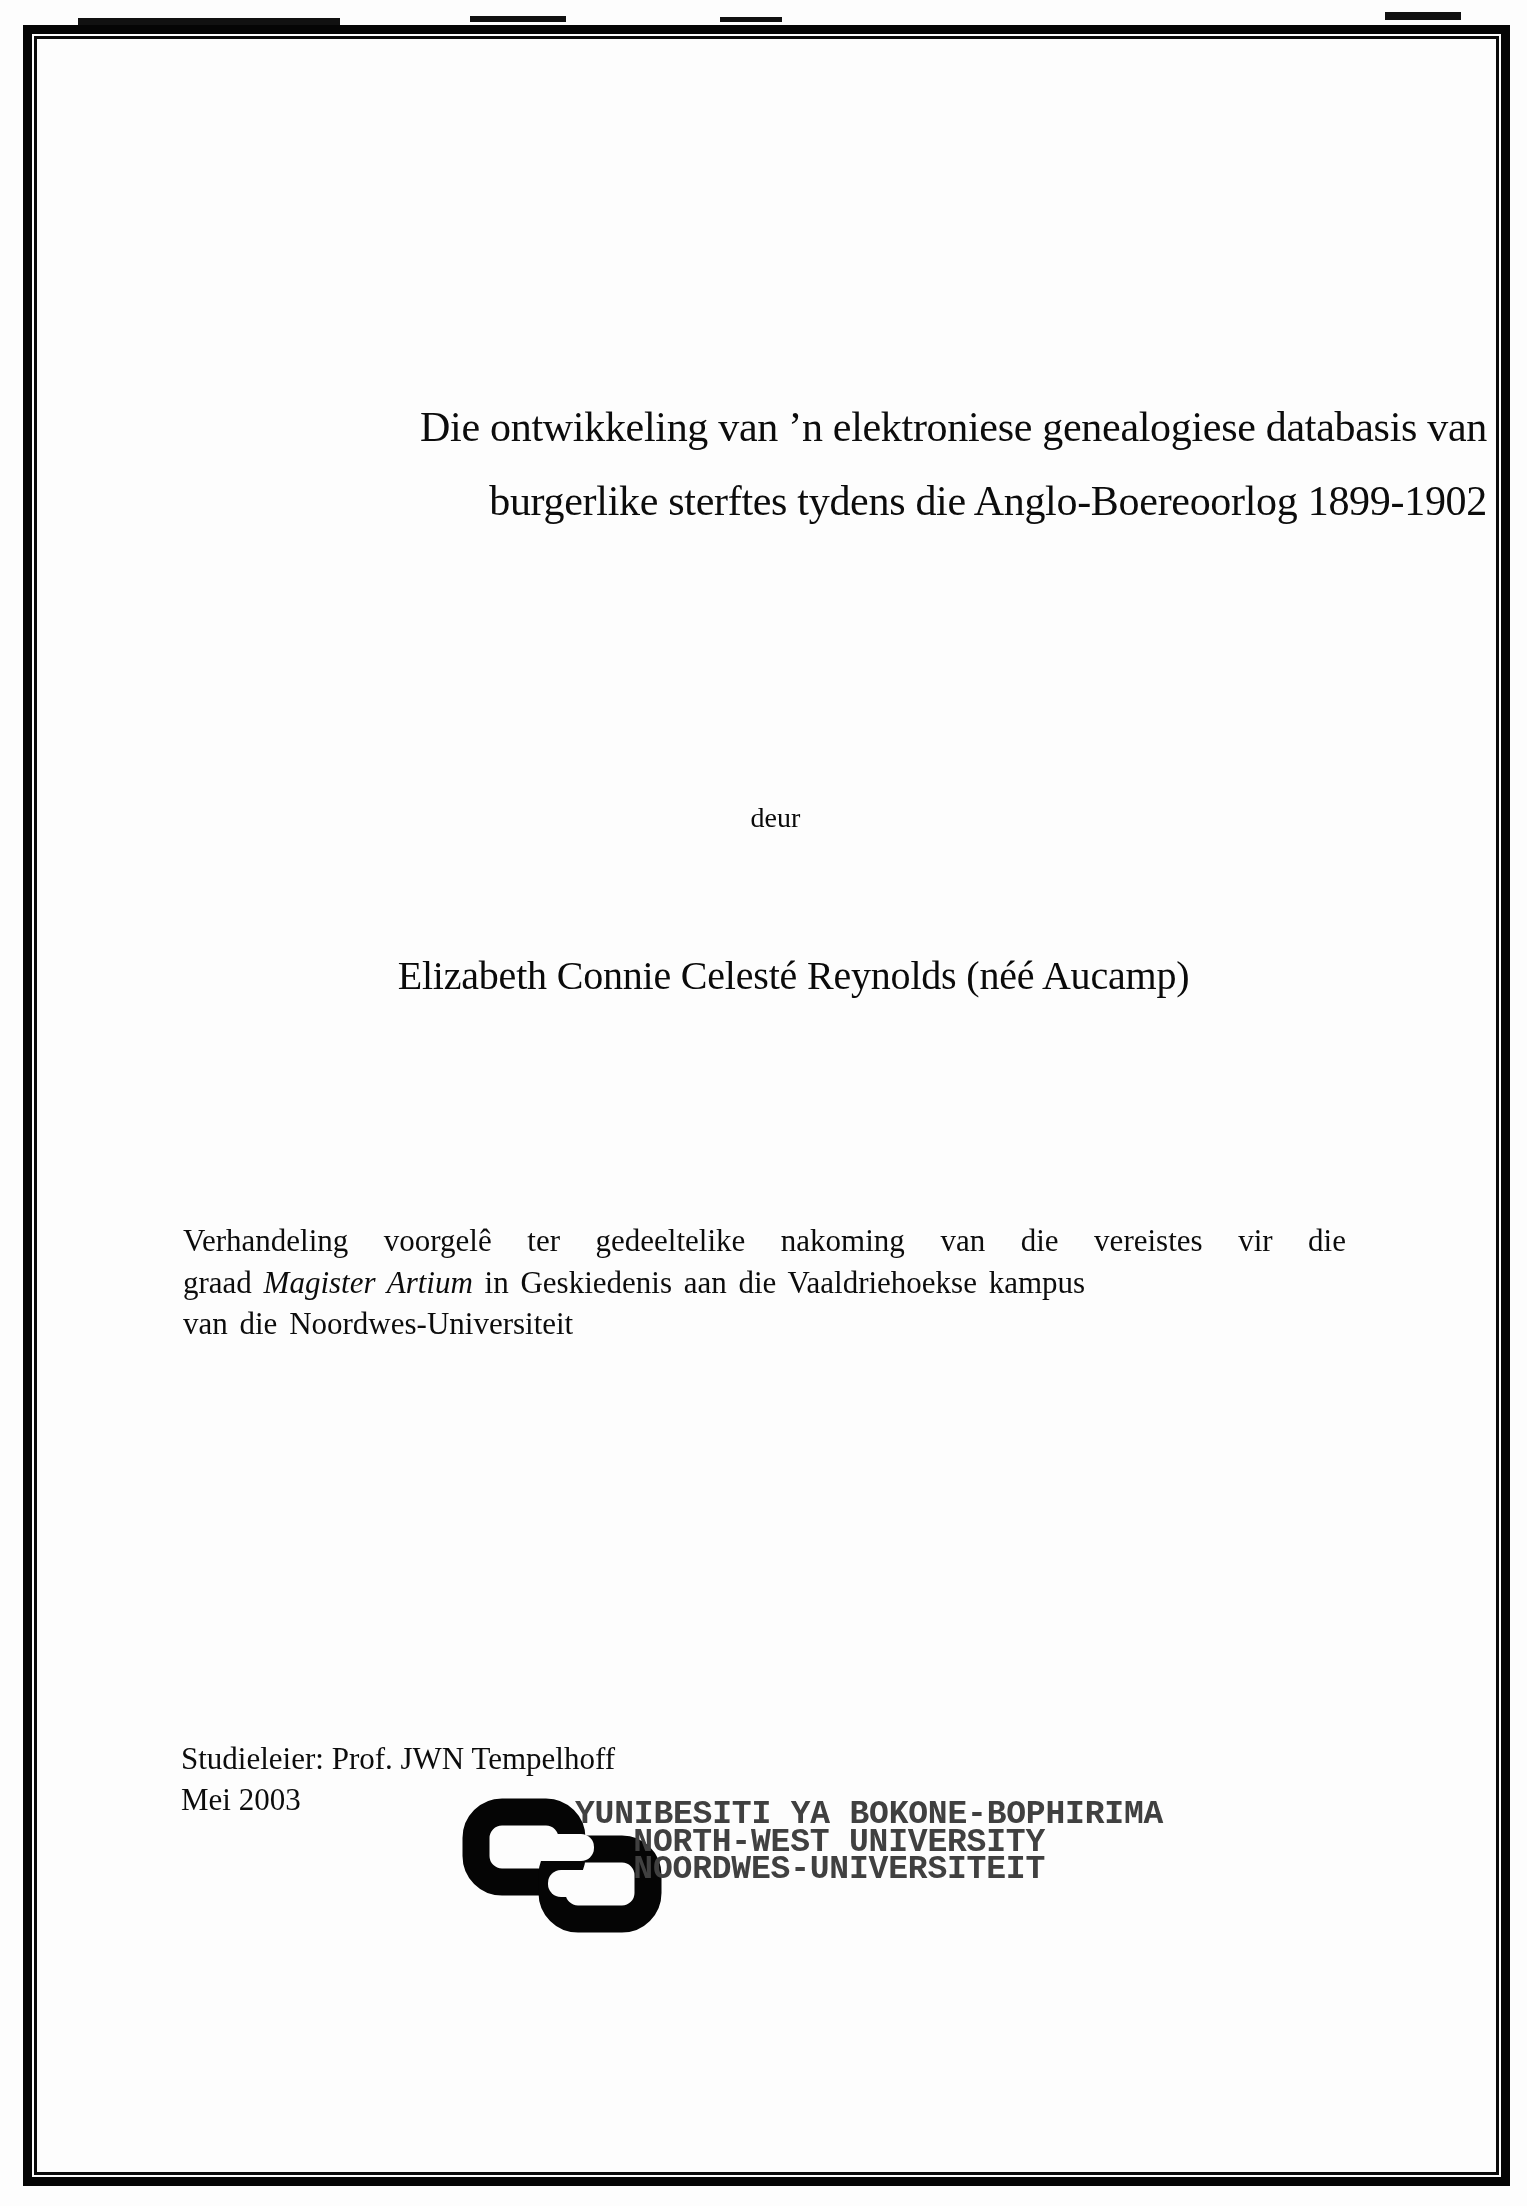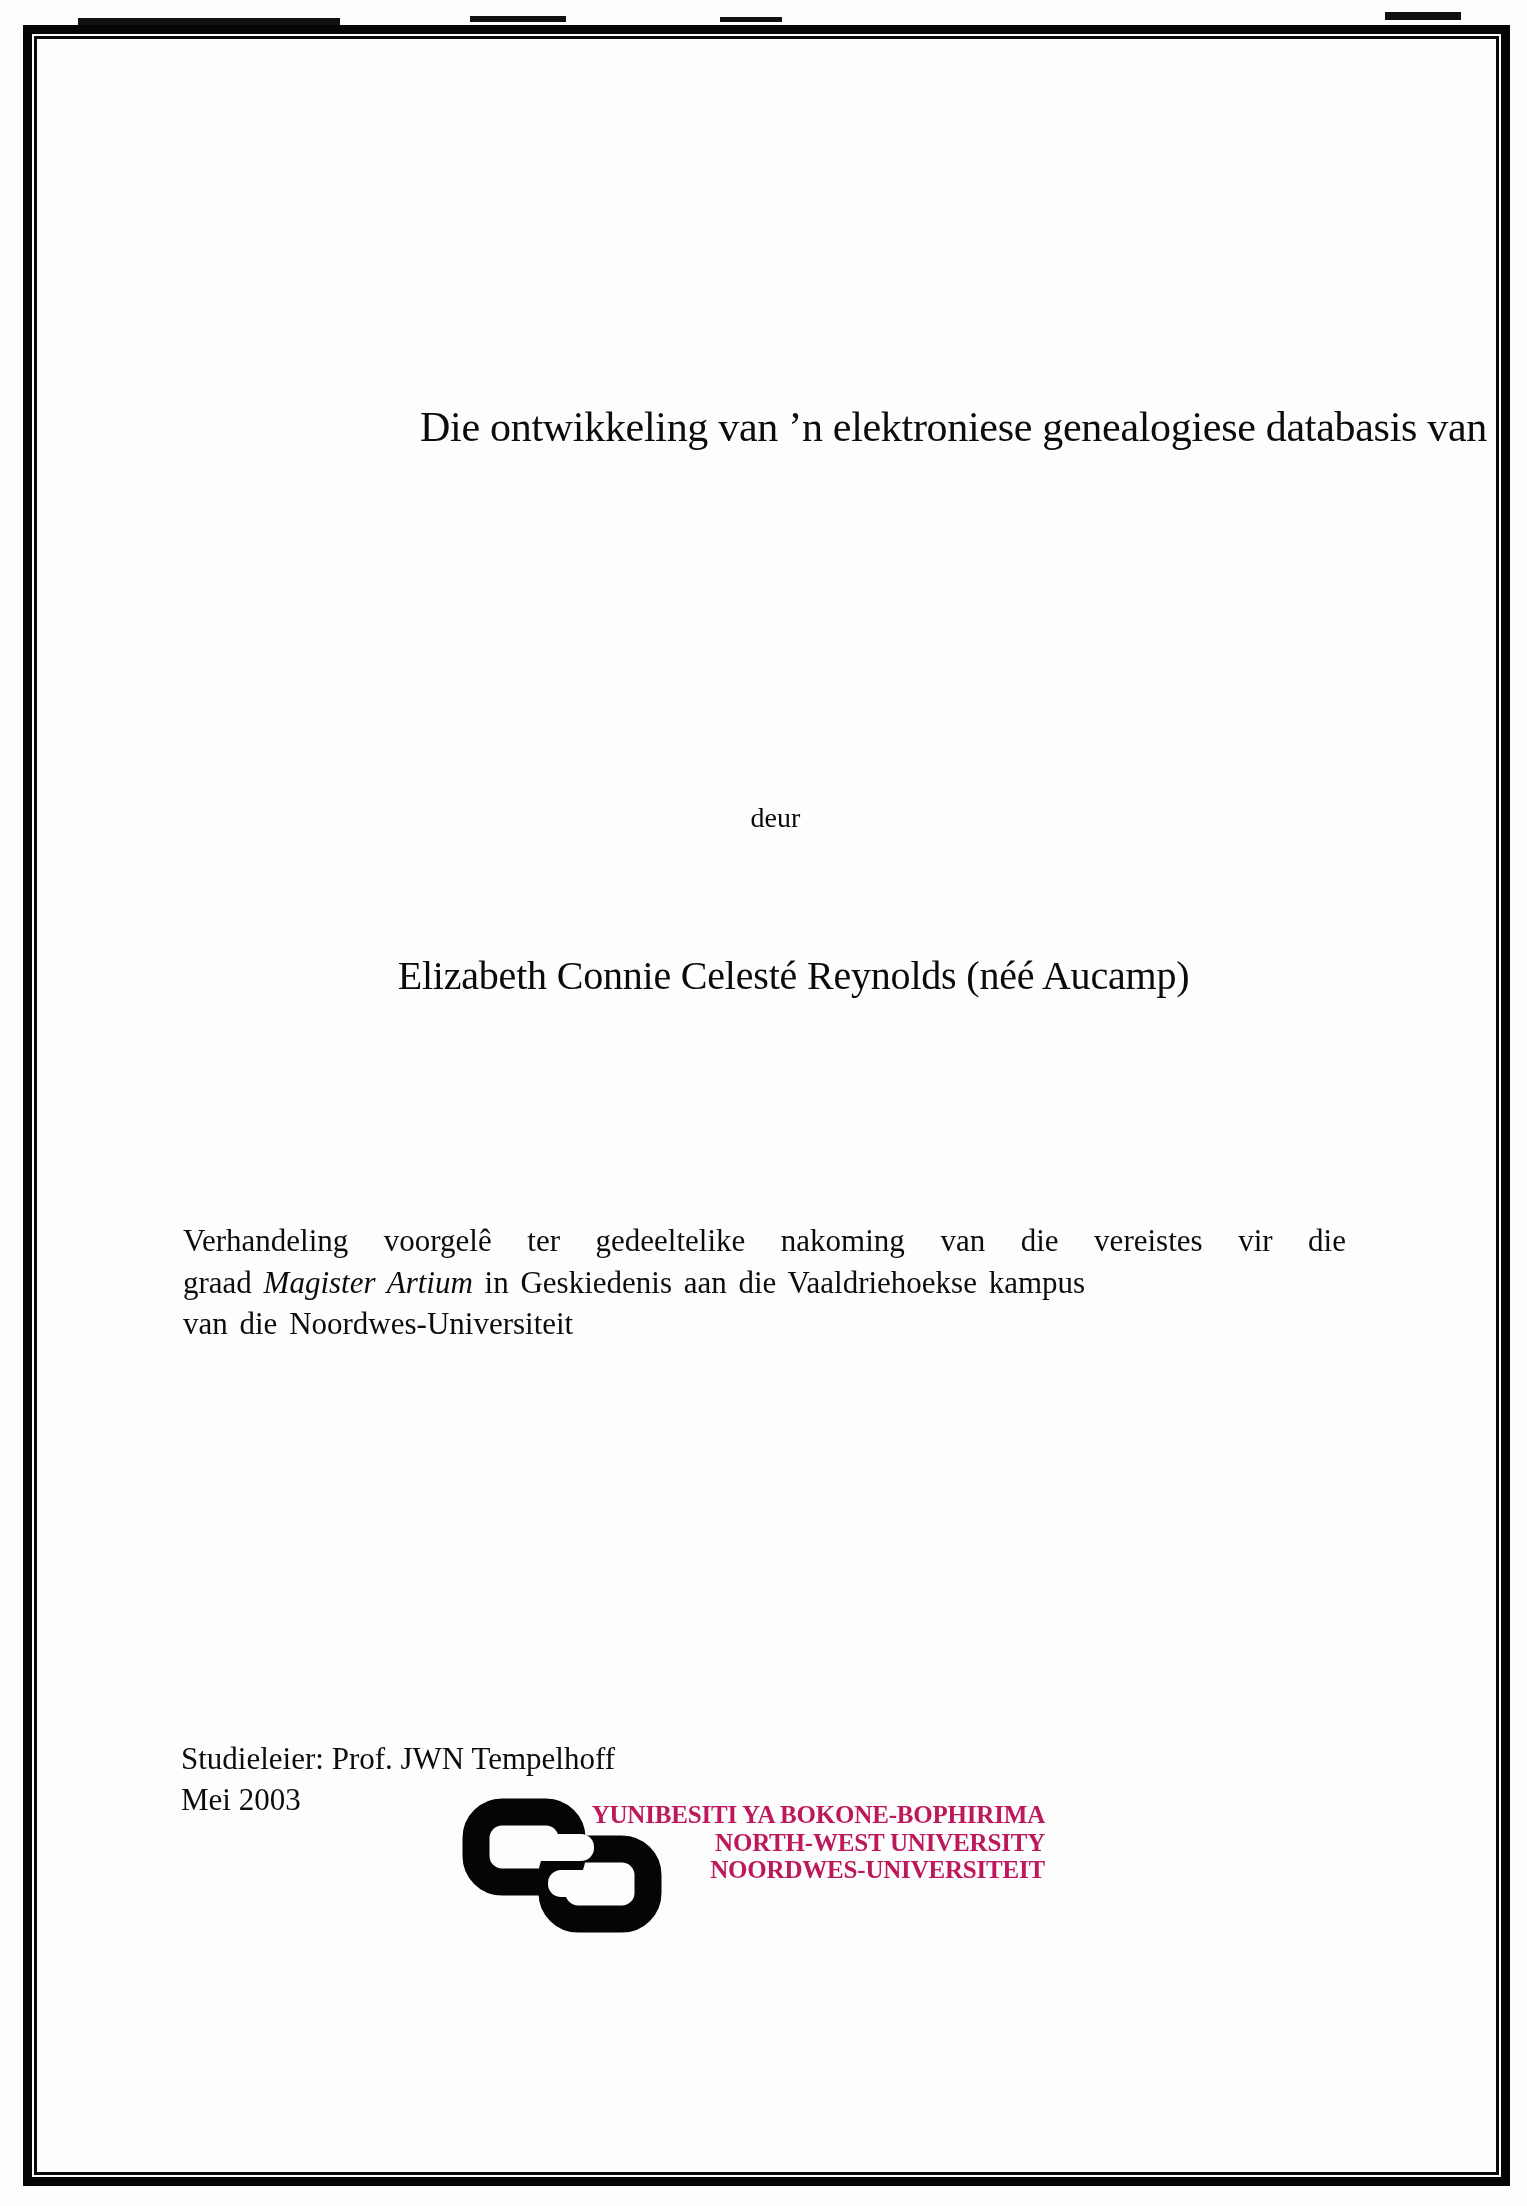--- a/index.html
+++ b/index.html
@@ -111,45 +111,46 @@
     top: 1798px;
     width: 200px;
     height: 135px;
   }
   .logo-text {
     position: absolute;
     left: 575px;
     top: 1801px;
     width: 470px;
     text-align: right;
-    font-family: Liberation Serif, serif;
+    font-family: Liberation Mono, monospace;
     font-weight: bold;
-    font-size: 25px;
+    font-size: 33px;
     line-height: 27.5px;
     letter-spacing: -0.2px;
-    color: #be185d;
+    color: #404040;
     white-space: nowrap;
   }
 </style>
 </head>
 <body>
 
 <div class="page">
 
   <div class="artifact a1"></div>
   <div class="artifact a2"></div>
   <div class="artifact a3"></div>
   <div class="artifact a4"></div>
 
   <div class="frame-outer">
     <div class="frame-inner"></div>
   </div>
 
   <div class="block thesis-title">
     <div>Die ontwikkeling van ’n elektroniese genealogiese databasis van</div>
+    <div>burgerlike sterftes tydens die Anglo-Boereoorlog 1899-1902</div>
   </div>
 
   <div class="block byline">deur</div>
 
   <div class="block author-name">Elizabeth Connie Celesté Reynolds (néé Aucamp)</div>
 
   <div class="block degree-statement">
     <div class="statement-line justified">Verhandeling voorgelê ter gedeeltelike nakoming van die vereistes vir die</div>
     <div class="statement-line"><span>graad </span><span class="italic">Magister Artium</span><span> in Geskiedenis aan die Vaaldriehoekse kampus</span></div>
     <div class="statement-line">van die Noordwes-Universiteit</div>

